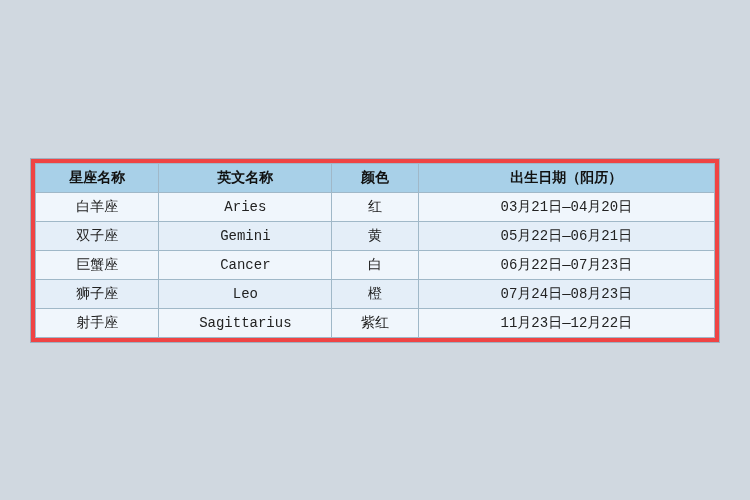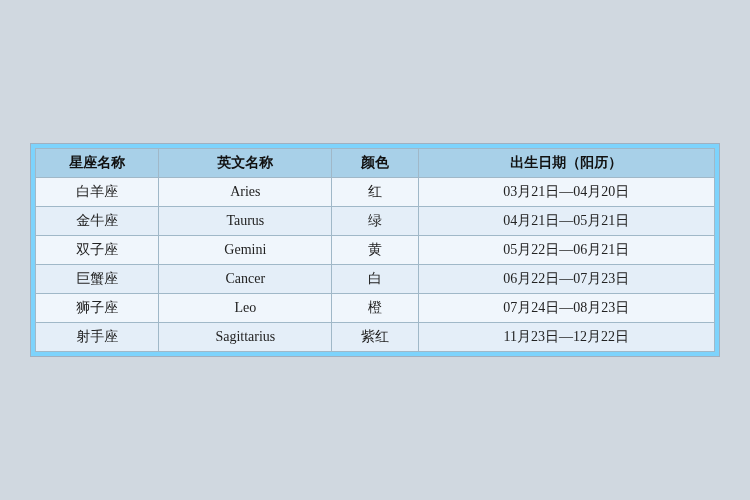--- a/index.html
+++ b/index.html
@@ -9,21 +9,21 @@
       height: 500px;
       background-color: #d0d8e0;
       display: flex;
       align-items: center;
       justify-content: center;
       font-family: "SimSun", "宋体", serif;
       font-size: 14px;
     }
 
     .table-container {
-      background: #7dd3fc;
+      background: #ef4444;
       border: 1px solid #a0b0c0;
       padding: 4px;
     }
 
     table {
       border-collapse: collapse;
       width: 680px;
     }
 
     th, td {
@@ -35,20 +35,21 @@
 
     thead th {
       background-color: #a8d0e8;
       color: #111;
       font-weight: bold;
       font-size: 14px;
     }
 
     tbody tr {
       background-color: #f0f6fc;
+      font-family: Liberation Mono, monospace;
     }
 
     tbody tr:nth-child(even) {
       background-color: #e4eef8;
     }
 
     .col-zh { width: 100px; }
     .col-en { width: 140px; }
     .col-color { width: 70px; }
     .col-date { width: 240px; }
@@ -67,26 +68,20 @@
       </tr>
     </thead>
     <tbody id="table-body">
     <tr>
           <td>白羊座</td>
           <td>Aries</td>
           <td>红</td>
           <td>03月21日—04月20日</td>
         </tr>
         <tr>
-          <td>金牛座</td>
-          <td>Taurus</td>
-          <td>绿</td>
-          <td>04月21日—05月21日</td>
-        </tr>
-        <tr>
           <td>双子座</td>
           <td>Gemini</td>
           <td>黄</td>
           <td>05月22日—06月21日</td>
         </tr>
         <tr>
           <td>巨蟹座</td>
           <td>Cancer</td>
           <td>白</td>
           <td>06月22日—07月23日</td>

